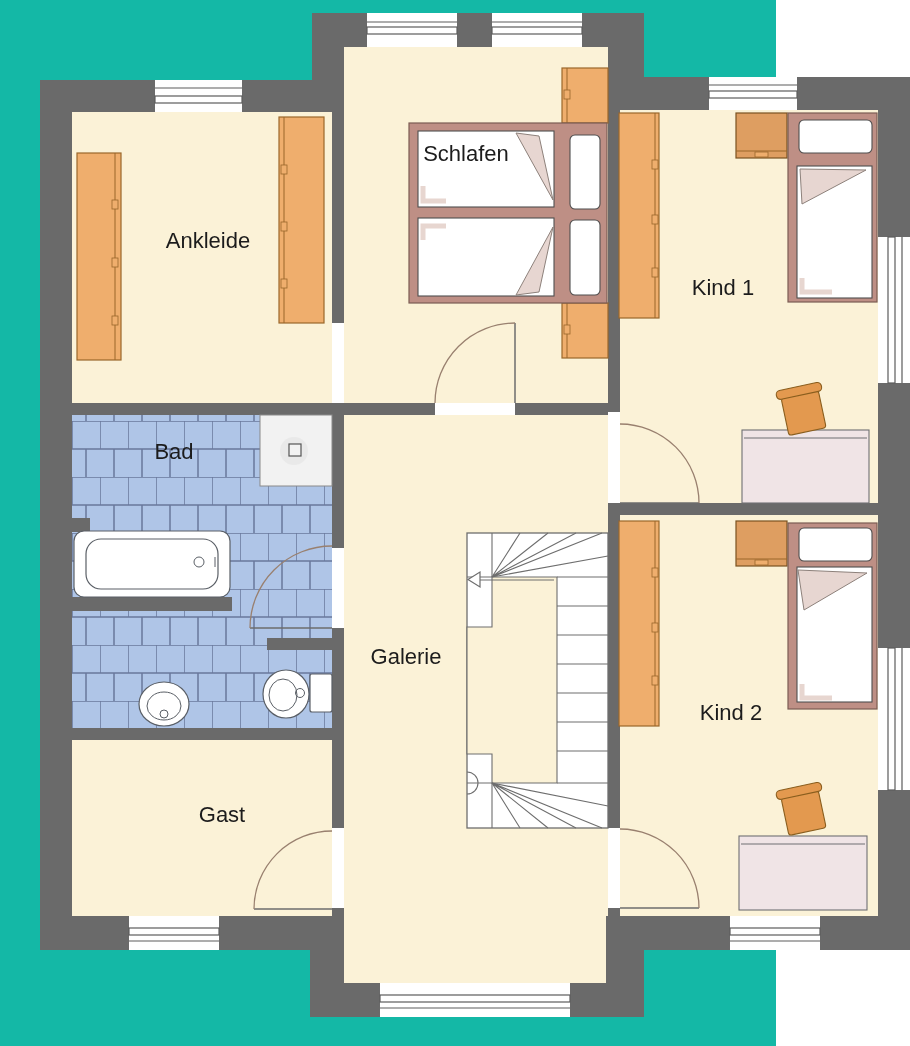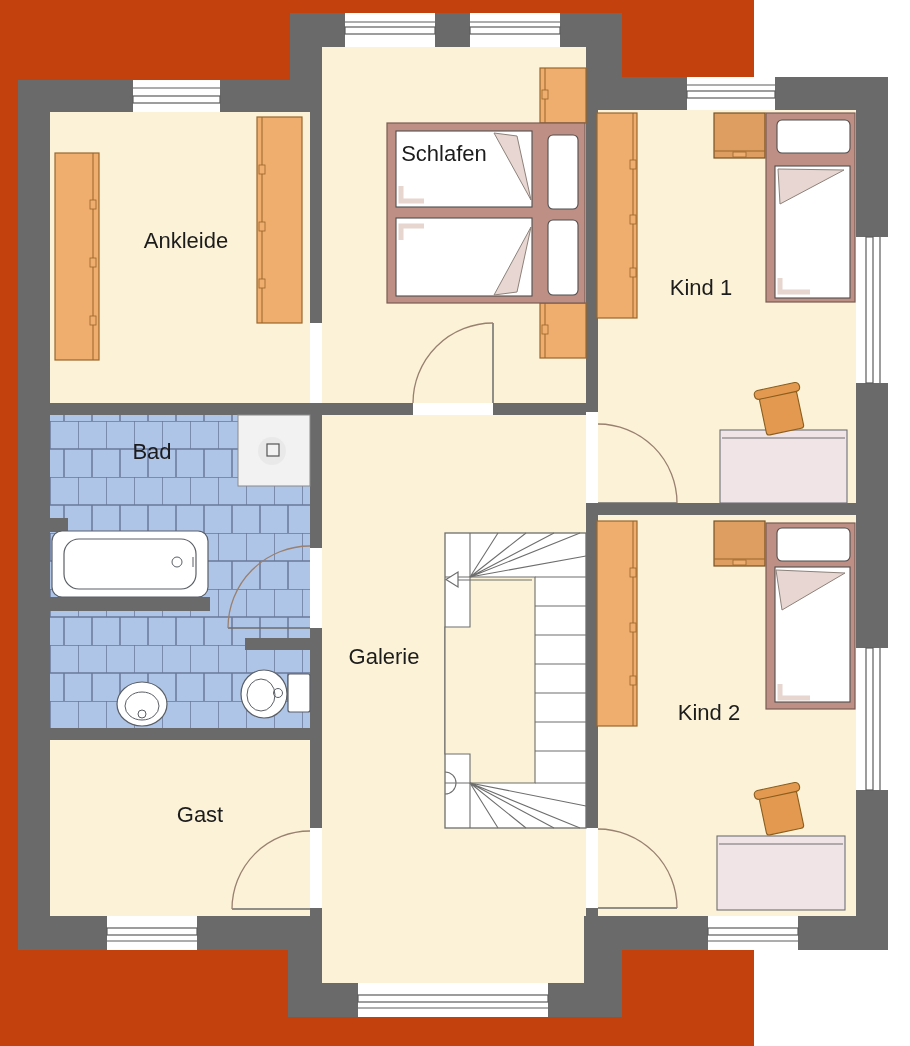--- a/index.html
+++ b/index.html
@@ -2,21 +2,21 @@
 <html style="--wall: #6A6A6A; --floor: #FBF2D7; --tile: #AFC5E7; --tile-line: #69779C; --wood: #EFAE6D; --wood-edge: #9A672B; --wood-dark: #DE9E61; --bed-frame: #BE8F85; --bed-frame-edge: #7B5C54; --textile: #E7D6D1; --desk: #F0E4E6; --chair: #E3994F; --stair: #6E6E6E; --door-arc: #99806F; --label: #1C1C1C;"><head>
 <meta charset="utf-8">
 <style>
   :root{
     --wall:#6A6A6A; --floor:#FBF2D7; --tile:#AFC5E7; --tile-line:#69779C;
     --wood:#EFAE6D; --wood-edge:#9A672B; --wood-dark:#DE9E61;
     --bed-frame:#BE8F85; --bed-frame-edge:#7B5C54; --textile:#E7D6D1;
     --desk:#F0E4E6; --chair:#E3994F; --stair:#6E6E6E; --door-arc:#99806F; --label:#1C1C1C;
   }
   html,body{margin:0;padding:0;background:#ffffff;}
-  #plan{width:754px;height:1046px;position:relative;background:#c2410c;}
+  #plan{width:754px;height:1046px;position:relative;background:#14b8a6;padding-left:22px;}
   svg{display:block}
   .wall{fill:var(--wall);}
   .floor{fill:var(--floor);}
   .white{fill:#ffffff;}
   .win{stroke:#5c5c5c;stroke-width:1.2;fill:none;}
   .winband{fill:#ffffff;stroke:#5c5c5c;stroke-width:1.2;}
   .tilegrid{stroke:var(--tile-line);stroke-width:1.5;fill:none;}
   .tilebase{fill:var(--tile);}
   .wood{fill:var(--wood);stroke:var(--wood-edge);stroke-width:1.2;}
   .wooddark{fill:var(--wood-dark);stroke:#7a5220;stroke-width:1.2;}

